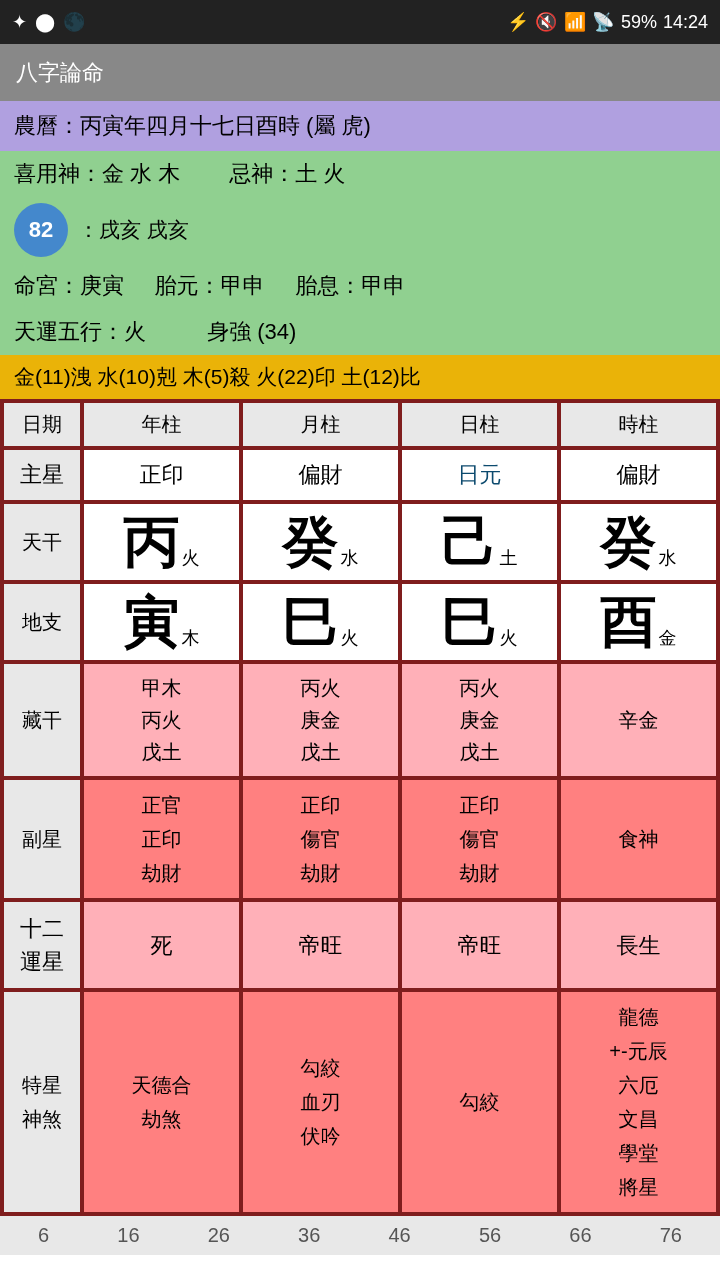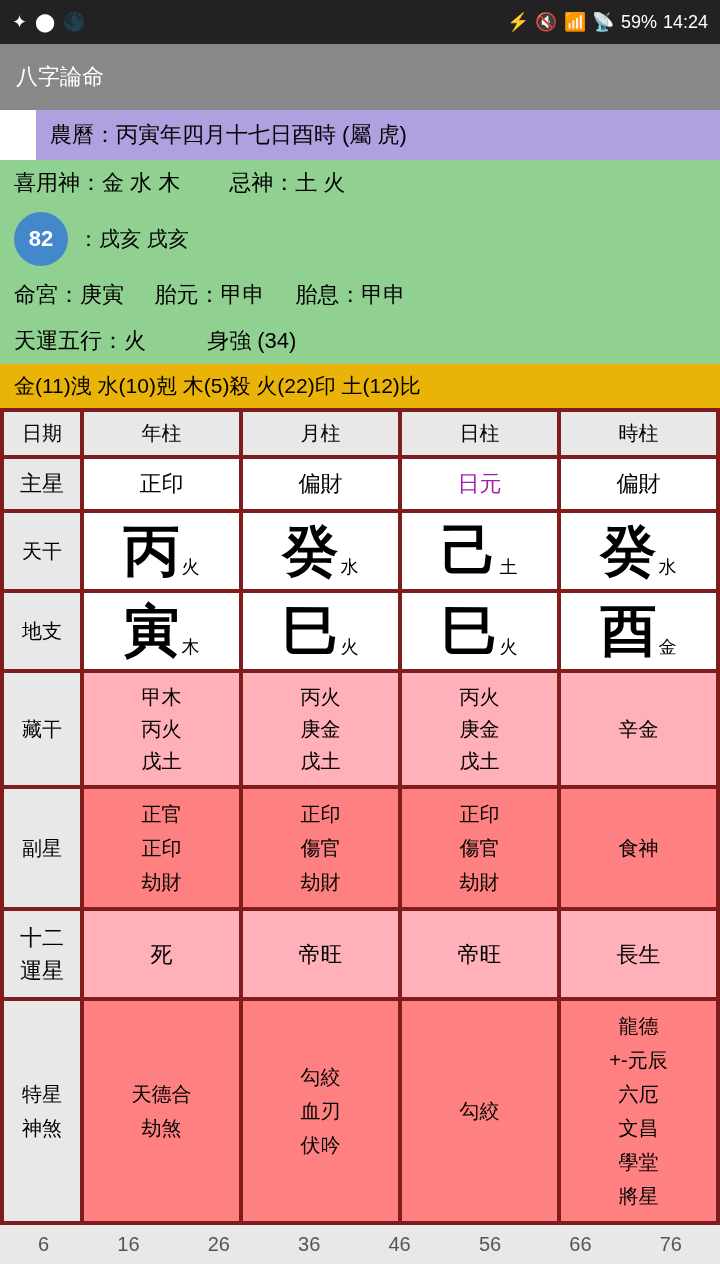--- a/index.html
+++ b/index.html
@@ -23,36 +23,35 @@
       padding: 0 12px;
       color: #fff;
       font-size: 18px;
     }
     .status-left { display: flex; align-items: center; gap: 8px; }
     .status-icons { display: flex; align-items: center; gap: 6px; }
 
     
     .title-bar {
       width: 720px;
-      height: 66px;
+      height: 57px;
       background: #888;
       display: flex;
       align-items: center;
       padding: 0 16px;
       color: #fff;
       font-size: 22px;
     }
 
     
     .section-purple {
       background: #b0a0e0;
       padding: 10px 14px;
       font-size: 22px;
       color: #000;
-      margin-left: 36px;
     }
     .section-green1 {
       background: #90d090;
       padding: 8px 14px;
       font-size: 22px;
       color: #000;
     }
     .section-green2 {
       background: #90d090;
       padding: 6px 14px;
@@ -112,21 +111,21 @@
       font-size: 20px;
       padding: 8px 4px;
     }
 
     
     .row-zhuxing td {
       background: #fff;
       font-size: 22px;
       padding: 10px 4px;
     }
-    .red-text { color: #a21caf; }
+    .red-text { color: #0c4a6e; }
 
     
     .row-tiangan td {
       background: #fff;
       padding: 10px 4px;
     }
     .big-char {
       font-size: 56px;
       font-weight: bold;
       line-height: 1;

